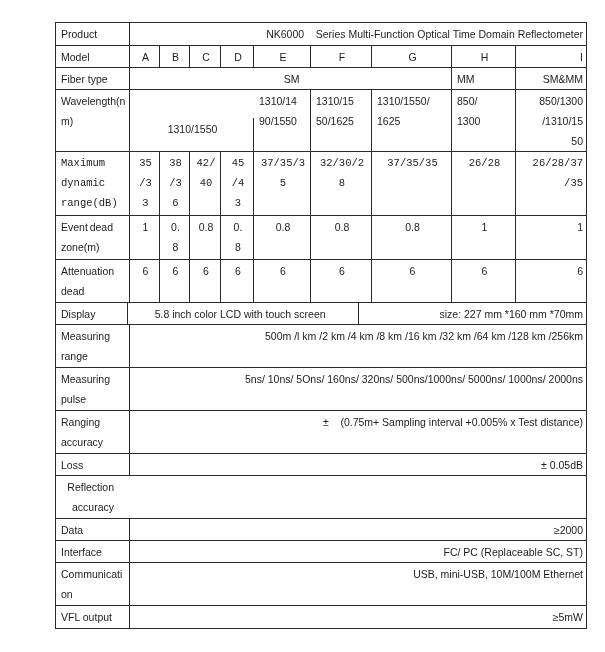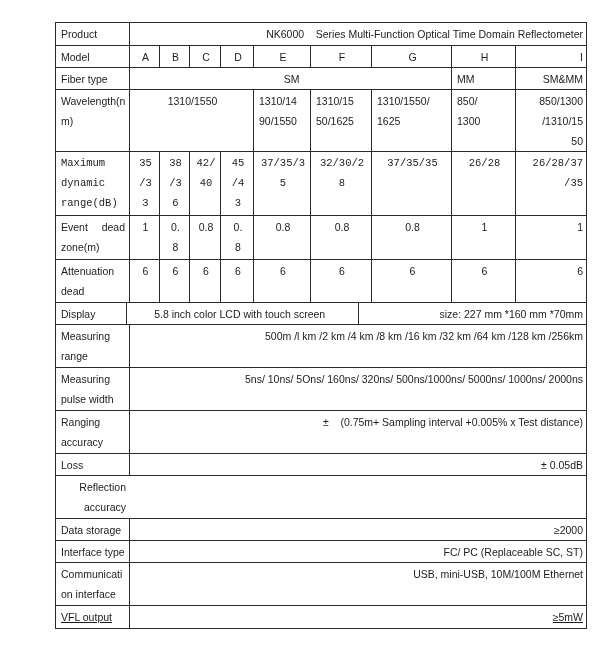--- a/index.html
+++ b/index.html
@@ -22,42 +22,42 @@
     box-sizing: border-box;
     border: 1px solid #2a2a2a;
     background: #ffffff;
   }
   .row {
     display: flex;
     box-sizing: border-box;
     border-bottom: 1px solid #2a2a2a;
     align-items: stretch;
   }
-  .row:last-child { border-bottom: none; text-decoration: underline; }
+  .row:last-child { border-bottom: none; }
   .cell {
     box-sizing: border-box;
     border-right: 1px solid #2a2a2a;
     padding: 1px 3px 0 5px;
     font-size: 10.5px;
     line-height: 20px;
     white-space: pre-wrap;
     overflow: hidden;
     color: #1c1c1c;
   }
   .cell:last-child { border-right: none; text-align: right; }
   .c { text-align: center; }
   .pad14 { padding-left: 14px; }
-  .label { padding-right: 4px; }
+  .label { padding-right: 16px; }
 
   
   .w-label { width: 74px; }
   .w-a { width: 30px; } .w-b { width: 30px; } .w-c { width: 31px; }
   .w-d { width: 33px; } .w-e { width: 57px; } .w-f { width: 61px; }
   .w-g { width: 80px; } .w-h { width: 64px; } .w-i { width: 70px; }
-  .w-ad { width: 124px; }  
+  .w-ad { width: 124px; margin-top: 28px; }  
   .w-sm { width: 322px; }  
   .w-val { width: 456px; } 
   .w-d1 { width: 219px; margin-left: 22px; }  
   .w-d2 { width: 237px; }  
 
   
   .h-product { height: 23px; }
   .h-1 { height: 22px; }
   .h-2 { height: 43px; }
   .h-2b { height: 44px; }

